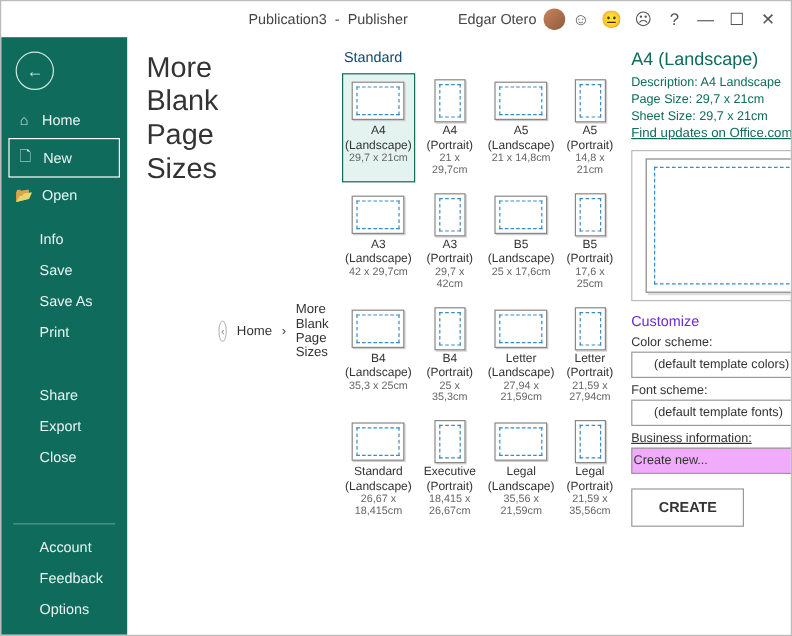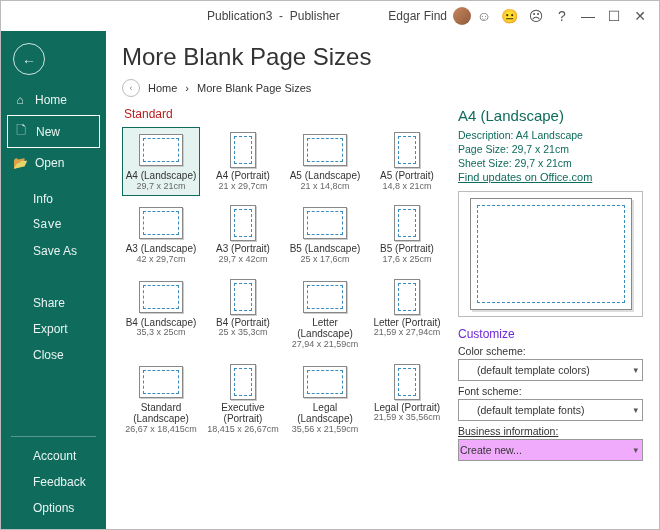--- a/index.html
+++ b/index.html
@@ -12,27 +12,27 @@
 .tb-icon{width:26px;height:26px;display:flex;align-items:center;justify-content:center;color:#555;font-size:14px}
 .body{flex:1;display:flex;min-height:0}
 .sidebar{width:105px;background:#0f6b5c;color:#e9f5f2;display:flex;flex-direction:column;padding-top:8px}
 .back-btn{width:30px;height:30px;border:1.5px solid #cfe7e1;border-radius:50%;margin:4px 0 12px 12px;display:flex;align-items:center;justify-content:center;color:#cfe7e1;font-size:14px}
 .nav-item{display:flex;align-items:center;gap:8px;padding:6px 12px;font-size:12px;cursor:default}
 .nav-item.selected{border:1px solid #fff;margin:2px 6px;padding:5px 6px}
 .nav-item .ic{width:14px;text-align:center;font-size:12px;opacity:.9}
 .nav-sep{height:10px}
 .nav-bottom{margin-top:auto;padding-bottom:8px}
 .nav-bottom .line{border-top:1px solid rgba(255,255,255,.3);margin:6px 10px}
-.main{flex:1;display:flex;flex-direction:column;padding:10px 16px 8px 16px;min-width:0}
+.main{flex:1;display:flex;padding:10px 16px 8px 16px;min-width:0}
 h1{font-size:24px;font-weight:400;color:#333;margin:2px 0 8px 0}
 .breadcrumbs{display:flex;align-items:center;gap:8px;font-size:11px;color:#333;margin-bottom:10px}
 .bc-back{width:16px;height:16px;border:1px solid #bbb;border-radius:50%;display:flex;align-items:center;justify-content:center;font-size:9px;color:#888}
 .content{display:flex;gap:12px;flex:1;min-height:0}
 .templates{flex:1;min-width:0}
-.section-h{font-size:12px;color:#b91c1c;margin:0 0 6px 2px}
+.section-h{font-size:12px;color:#0c4a6e;margin:0 0 6px 2px}
 .grid{display:grid;grid-template-columns:repeat(4,1fr);gap:4px 4px}
 .tile{display:flex;flex-direction:column;align-items:center;padding:4px 2px 4px 2px;border:1px solid transparent}
 .tile.selected{background:#e4f3ef;border:1px solid #0f6b5c}
 .thumb{height:36px;display:flex;align-items:center;justify-content:center;margin-bottom:2px}
 .page{background:#fff;border:1px solid #888;position:relative;box-shadow:1px 1px 0 #ccc}
 .page::after{content:"";position:absolute;inset:3px;border:1px dashed #3a8bbf}
 .pg-l{width:42px;height:30px}.pg-p{width:24px;height:34px}
 .t-name{font-size:10px;color:#333;text-align:center;line-height:1.15}
 .t-dim{font-size:9px;color:#666;text-align:center;line-height:1.1}
 .rightpane{width:185px;flex-shrink:0;font-size:11px}
@@ -53,21 +53,21 @@
 </head>
 <body>
 
 <div class="window">
   <div class="titlebar">
     <div class="title-text">
       <span>Publication3</span> &nbsp;-&nbsp; <span>Publisher</span>
     </div>
     <div class="spacer"></div>
     <div class="user">
-      <span>Edgar Find</span>
+      <span>Edgar Otero</span>
       <span class="avatar"></span>
     </div>
     <div class="tb-icon">☺</div>
     <div class="tb-icon">😐</div>
     <div class="tb-icon">☹</div>
     <div class="tb-icon">?</div>
     <div class="tb-icon">—</div>
     <div class="tb-icon">☐</div>
     <div class="tb-icon">✕</div>
   </div>
@@ -85,22 +85,23 @@
             <span>New</span>
           </div>
           <div class="nav-item">
             <span class="ic">📂</span>
             <span>Open</span>
           </div>
         </div>
       <div class="nav-sep"></div>
       <div id="nav-mid">
           <div class="nav-item" style="padding-left: 32px;">Info</div>
-          <div class="nav-item" style="padding-left: 32px; font-family: Liberation Mono, monospace;">Save</div>
+          <div class="nav-item" style="padding-left: 32px;">Save</div>
           <div class="nav-item" style="padding-left: 32px;">Save As</div>
+          <div class="nav-item" style="padding-left: 32px;">Print</div>
           <div class="nav-item" style="padding-left: 32px; margin-top: 26px;">Share</div>
           <div class="nav-item" style="padding-left: 32px;">Export</div>
           <div class="nav-item" style="padding-left: 32px;">Close</div>
         </div>
       <div class="nav-bottom">
         <div class="line"></div>
         <div id="nav-bot">
             <div class="nav-item" style="padding-left: 32px;">Account</div>
             <div class="nav-item" style="padding-left: 32px;">Feedback</div>
             <div class="nav-item" style="padding-left: 32px;">Options</div>
@@ -254,17 +255,18 @@
           <div class="rp-label">Font scheme:</div>
           <div class="select">
             <span>(default template fonts)</span>
               <span class="chev">▾</span>
           </div>
           <div class="rp-label u">Business information:</div>
           <div class="select gray">
             <span>Create new...</span>
               <span class="chev">▾</span>
           </div>
+          <div class="create-btn">CREATE</div>
         </div>
       </div>
     </div>
   </div>
 </div>
 
 </body></html>

